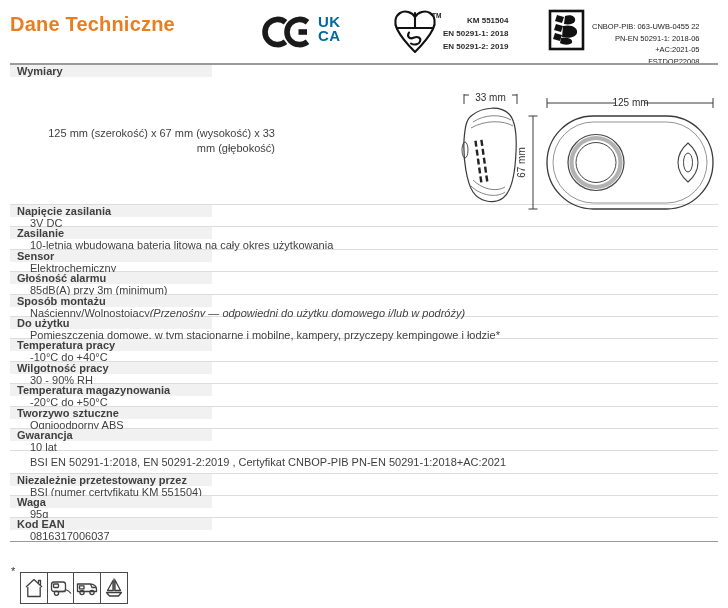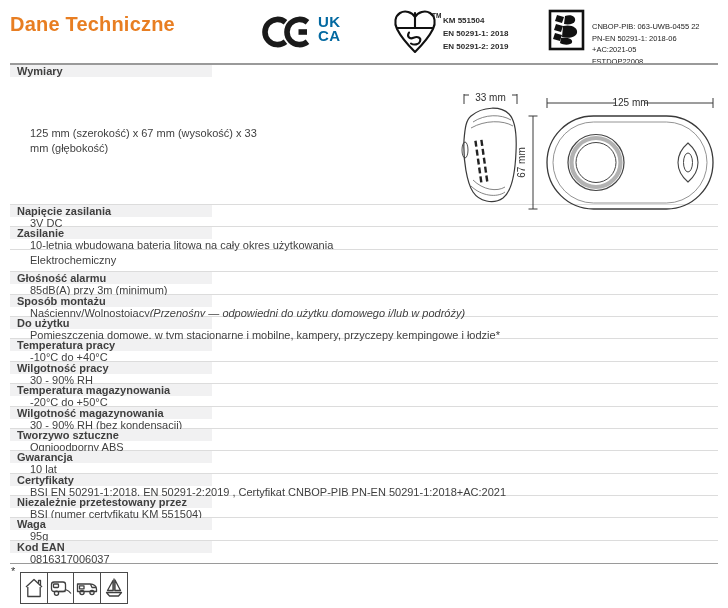--- a/index.html
+++ b/index.html
@@ -1,17 +1,17 @@
 <!DOCTYPE html>
 <html><head>
 <meta charset="utf-8">
 <style>
   html,body{margin:0;padding:0;background:#fff;}
   .page{position:relative;width:728px;height:608px;background:#ffffff;
-        font-family:"Liberation Sans",sans-serif;overflow:hidden;color:#3f3f3f;}
+        font-family:"Liberation Sans",sans-serif;overflow:hidden;color:#3f3f3f;text-align:right;}
 
   
   .title{position:absolute;left:10px;top:13px;font-size:20px;font-weight:bold;color:#e87e22;letter-spacing:.2px;}
   .ce-mark{position:absolute;left:262px;top:16px;}
   .ukca{position:absolute;left:318px;top:15px;font-size:15px;font-weight:bold;color:#0369a1;line-height:14px;letter-spacing:.5px;}
   .kitemark{position:absolute;left:393px;top:9px;}
   .km-tm{position:absolute;left:432px;top:12px;font-size:6.5px;font-weight:bold;color:#222;}
   .km-lines{position:absolute;left:443px;top:14px;font-size:8px;font-weight:600;color:#2b2b2b;line-height:13px;white-space:nowrap;}
   .cnbop-logo{position:absolute;left:548px;top:9px;}
   .cnbop-lines{position:absolute;left:592px;top:21px;font-size:7.5px;color:#222;line-height:11.5px;white-space:nowrap;}
@@ -106,20 +106,21 @@
           <span>3V DC</span>
         </div>
       </div>
       <div class="row">
         <div class="cell label">Zasilanie</div>
         <div class="cell value">
           <span>10-letnia wbudowana bateria litowa na cały okres użytkowania</span>
         </div>
       </div>
       <div class="row">
+        <div class="cell label">Sensor</div>
         <div class="cell value">
           <span>Elektrochemiczny</span>
         </div>
       </div>
       <div class="row">
         <div class="cell label">Głośność alarmu</div>
         <div class="cell value">
           <span>85dB(A) przy 3m (minimum)</span>
         </div>
       </div>
@@ -148,39 +149,32 @@
           <span>30 - 90% RH</span>
         </div>
       </div>
       <div class="row">
         <div class="cell label">Temperatura magazynowania</div>
         <div class="cell value">
           <span>-20°C do +50°C</span>
         </div>
       </div>
       <div class="row">
-        <div class="cell label">Wilgotność magazynowania</div>
-        <div class="cell value">
-          <span>30 - 90% RH (bez kondensacji)</span>
-        </div>
-      </div>
-      <div class="row">
         <div class="cell label">Tworzywo sztuczne</div>
         <div class="cell value">
           <span>Ognioodporny ABS</span>
         </div>
       </div>
       <div class="row">
         <div class="cell label">Gwarancja</div>
         <div class="cell value">
           <span>10 lat</span>
         </div>
       </div>
       <div class="row">
-        <div class="cell label">Certyfikaty</div>
         <div class="cell value">
           <span>BSI EN 50291-1:2018, EN 50291-2:2019 , Certyfikat CNBOP-PIB PN-EN 50291-1:2018+AC:2021</span>
         </div>
       </div>
       <div class="row">
         <div class="cell label">Niezależnie przetestowany przez</div>
         <div class="cell value">
           <span>BSI (numer certyfikatu KM 551504)</span>
         </div>
       </div>

